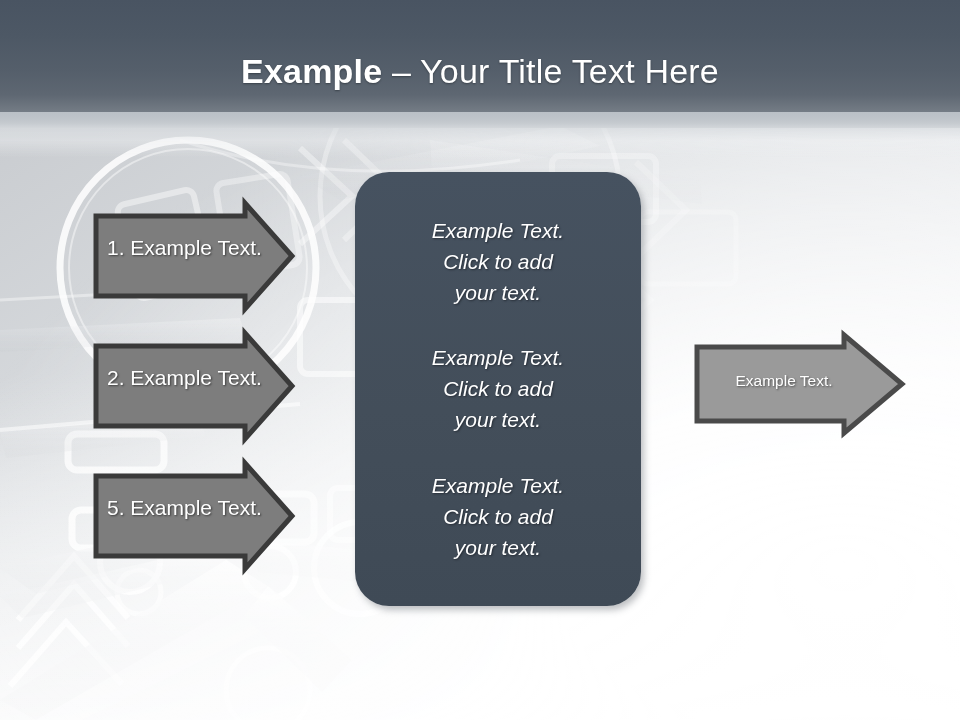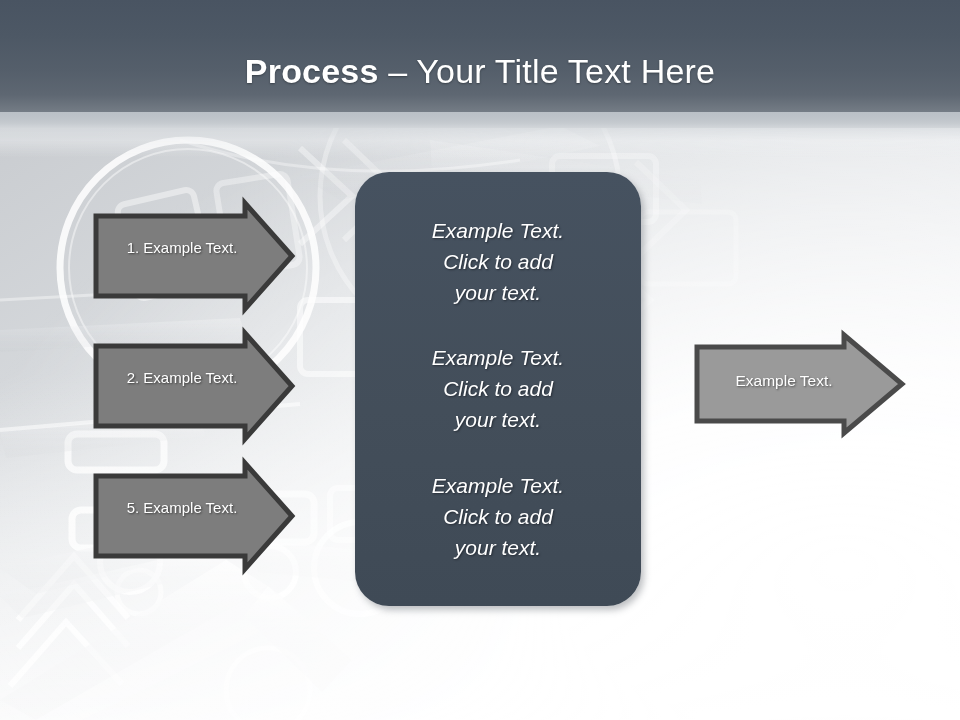--- a/index.html
+++ b/index.html
@@ -90,21 +90,21 @@
     width: 202px;
     height: 112px;
   }
   .step-arrow svg { display: block; overflow: visible; }
   .step-arrow .step-label {
     position: absolute;
     left: 14px;
     top: 38px;
     width: 150px;
     text-align: center;
-    font-size: 15px;
+    font-size: 21px;
     line-height: 20px;
     color: #ffffff;
     text-shadow: 1px 1px 2px rgba(40,40,40,0.75);
     white-space: nowrap;
   }
 
   #step-1 { left: 93px; top: 200px; }
   #step-2 { left: 93px; top: 330px; }
   #step-3 { left: 93px; top: 460px; }
 
@@ -237,21 +237,21 @@
       <path d="M180 140 Q330 190 520 160" stroke-width="3" stroke-opacity="0.35"></path>
     </g>
   </svg>
 
   <div class="bg-wash"></div>
 
   <div class="header-band"></div>
   <div class="header-sheen"></div>
 
   <div class="slide-title">
-    <span class="t-strong">Process</span><span class="t-light"> – Your Title Text Here</span>
+    <span class="t-strong">Example</span><span class="t-light"> – Your Title Text Here</span>
   </div>
 
   <div class="step-arrow" id="step-1">
     <svg width="202" height="112" viewBox="0 0 202 112">
       <polygon points="3,16 152,16 152,3 199,56 152,109 152,96 3,96" fill="#7d7d7d" stroke="#3a3a3a" stroke-width="5" stroke-linejoin="miter"></polygon>
     </svg>
     <div class="step-label">1. Example Text.</div>
   </div>
 
   <div class="step-arrow" id="step-2">

